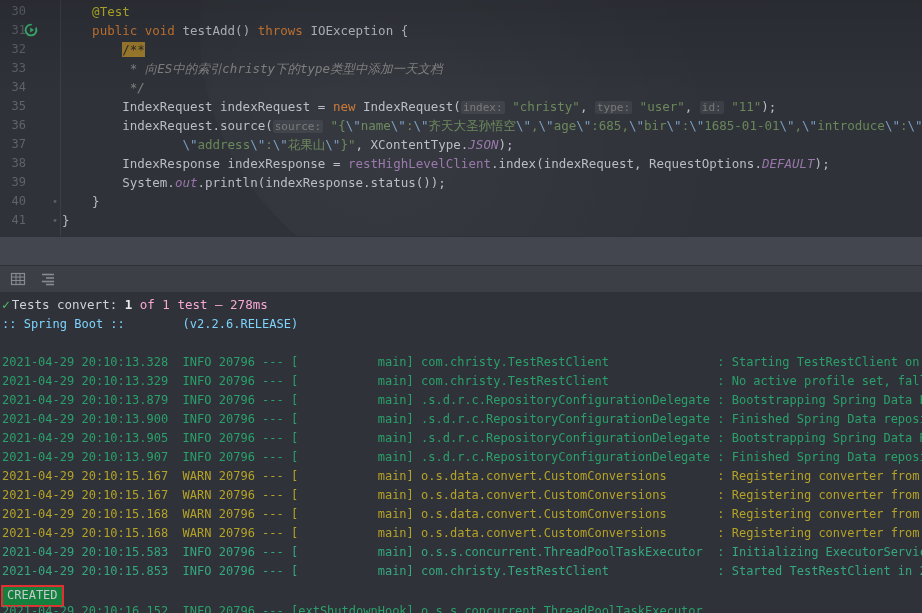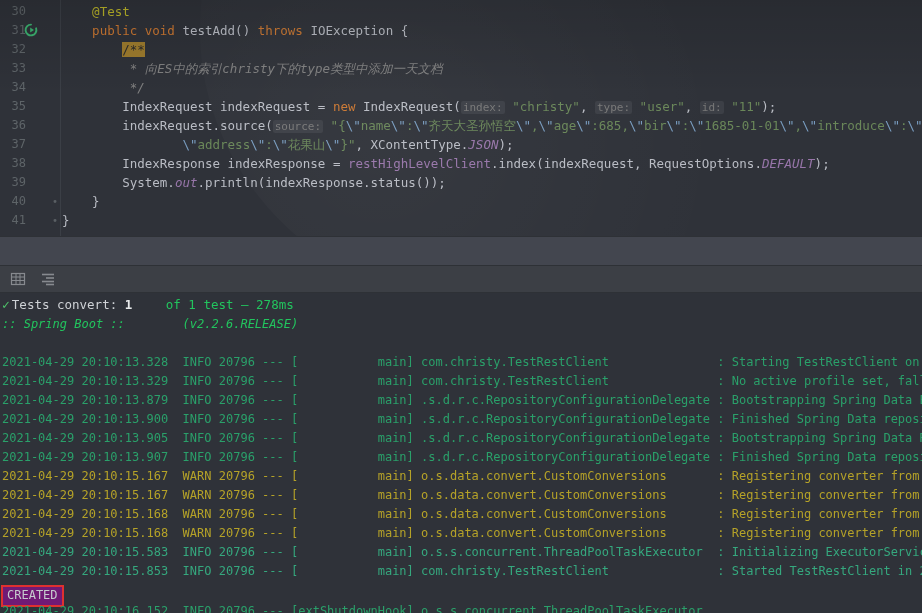--- a/index.html
+++ b/index.html
@@ -115,50 +115,50 @@
     white-space: pre;
   }
   .check {
     color: #4ec26a;
     font-size: 13px;
     margin-right: 2px;
     font-weight: bold;
   }
   .tp-label { color: #cfd2d6; }
   .tp-count { color: #e8eaec; font-weight: bold; }
-  .tp-dim   { color: #22c55e; margin-left: 26px; }
+  .tp-dim   { color: #f9a8d4; }
 
   
   .console {
     position: absolute; left: 0; top: 315px;
     width: 922px; height: 298px;
     background: #2f3239;
     overflow: hidden;
   }
   .con-row {
     height: 19px; line-height: 19px;
     white-space: pre;
     font-size: 12px;
     padding-left: 2px;
     color: #a9b7c6;
   }
-  .banner { color: #22c55e; font-style: italic; }
+  .banner { color: #7dd3fc; }
   .lvl-info  { color: #2aa06a; }
   .lvl-warn  { color: #b5a228; }
   .lvl-teal  { color: #35a87e; }
 
   .created-box {
     position: absolute;
     left: 1px; top: 585px;
     padding: 1px 4px 2px 4px;
     border: 2px solid #e03030;
     color: #c6cace;
     font-size: 12px;
     line-height: 15px;
-    background: #701a75;
+    background: #15803d;
     white-space: pre;
   }
   .bottom-row {
     position: absolute; left: 2px; top: 604px;
     white-space: pre; font-size: 12px;
     color: #2aa06a;
   }
 
   
   .overlay-arc {

